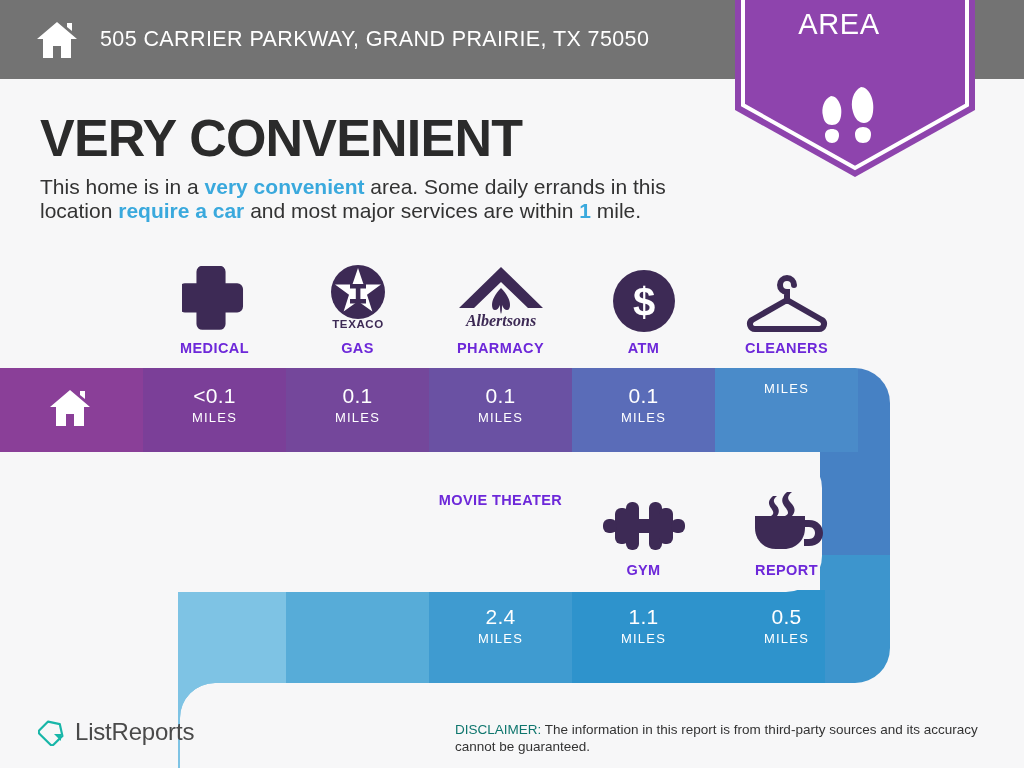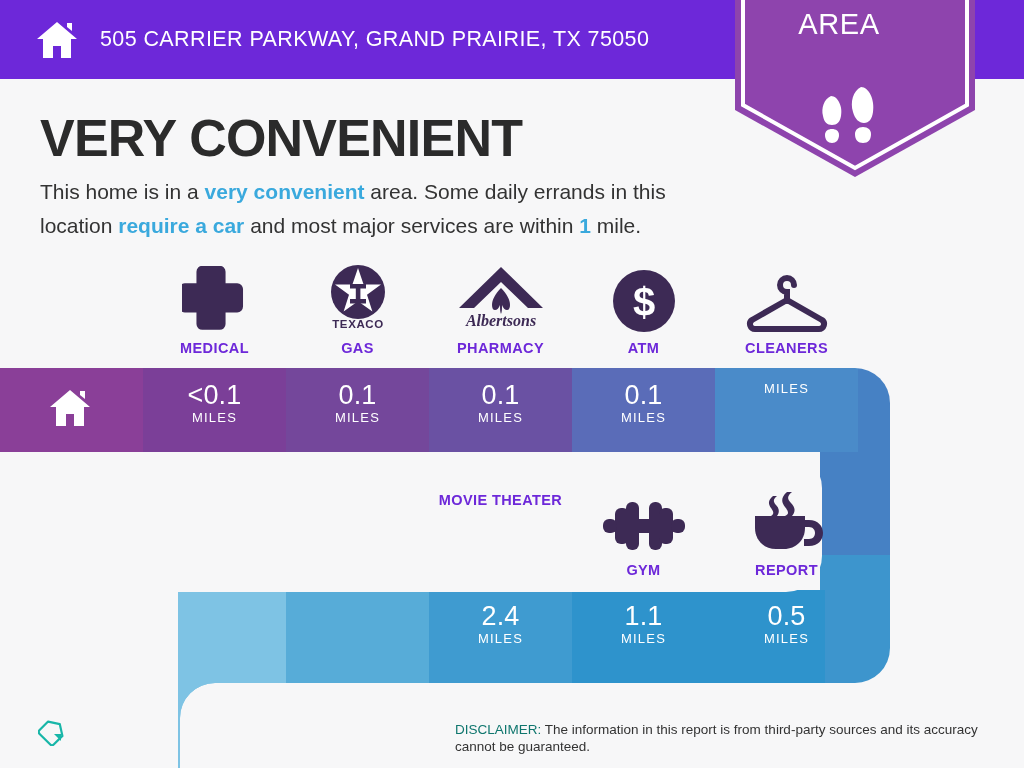--- a/index.html
+++ b/index.html
@@ -6,21 +6,21 @@
   body{
     width:1024px;height:768px;overflow:hidden;position:relative;
     background:#f7f7f8;
     font-family:"Liberation Sans","DejaVu Sans",sans-serif;
     -webkit-font-smoothing:antialiased;
   }
 
   
   .header{
     position:absolute;left:0;top:0;width:1024px;height:79px;
-    background:#6d28d9;display:flex;align-items:center;z-index:3;
+    background:#737373;display:flex;align-items:center;z-index:3;
   }
   .hdr-home{margin-left:34px;width:46px;height:46px;display:block;}
   .hdr-address{
     margin-left:20px;color:#ffffff;font-size:21.5px;letter-spacing:.4px;
     font-weight:400;white-space:nowrap;
   }
 
   
   .badge{
     position:absolute;left:735px;top:-8px;width:240px;height:185px;z-index:6;
@@ -32,21 +32,21 @@
     letter-spacing:.6px;pointer-events:none;
   }
 
   
   .headline{
     position:absolute;left:40px;top:108px;
     font-size:52px;font-weight:bold;color:#2b2b2b;letter-spacing:-0.8px;
   }
   .subline{
     position:absolute;left:40px;top:175px;width:690px;
-    font-size:21px;line-height:34px;color:#333333;
+    font-size:21px;line-height:24px;color:#333333;
   }
   .hl{color:#3aa9dd;font-weight:bold;}
 
   
   .iconrow{position:absolute;left:0;width:1024px;}
   .icell{
     position:absolute;width:143px;text-align:center;
   }
   .icon-box{
     height:70px;display:flex;align-items:flex-end;justify-content:center;
@@ -60,21 +60,21 @@
   .cinemark{
     font-size:9.5px;font-weight:bold;color:#3d2a55;letter-spacing:2.6px;
     border-bottom:1.6px solid #3d2a55;padding-bottom:1px;line-height:12px;
     transform:scaleY(.9);
   }
 
   
   .snake{position:absolute;left:0;top:0;width:1024px;height:768px;z-index:1;}
   .barlabels{position:absolute;left:0;top:0;width:1024px;height:768px;z-index:2;pointer-events:none;}
   .blabel{position:absolute;width:143px;text-align:center;color:#ffffff;}
-  .bnum{font-size:27px;line-height:29px;font-weight:400;letter-spacing:.2px;}
+  .bnum{font-size:21px;line-height:29px;font-weight:400;letter-spacing:.2px;}
   .bmiles{font-size:13px;letter-spacing:1.2px;line-height:16px;}
 
   .home-badge{position:absolute;z-index:2;}
 
   
   .logo{
     position:absolute;left:38px;top:718px;display:flex;align-items:center;z-index:5;
   }
   .logo-mark{width:28px;height:28px;display:block;}
   .logo-text{
@@ -293,17 +293,18 @@
     </div>
     <div class="icon-label">REPORT</div>
   </div>
 </div>
 
 <div class="logo">
   <svg class="logo-mark" viewBox="0 0 28 28">
     <path d="M14 2 L25 9 v13 a3 3 0 0 1 -3 3 H6 a3 3 0 0 1 -3 -3 V9 Z" fill="none" stroke="#18b6a8" stroke-width="2.4" stroke-linejoin="round" transform="rotate(45 14 14) scale(0.92) translate(1.2,1.2)"></path>
     <path d="M16 16 h7 v7 Z" fill="#18b6a8"></path>
   </svg>
+  <div class="logo-text">ListReports</div>
 </div>
 
 <div class="disclaimer">
   <b>DISCLAIMER:</b><span> The information in this report is from third-party sources and its accuracy cannot be guaranteed.</span>
 </div>
 
 </body></html>

